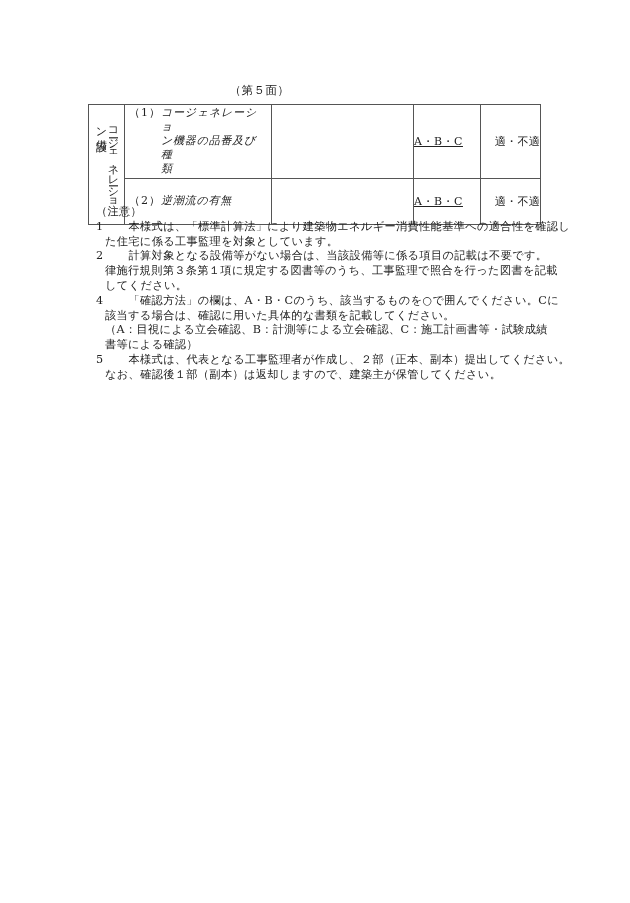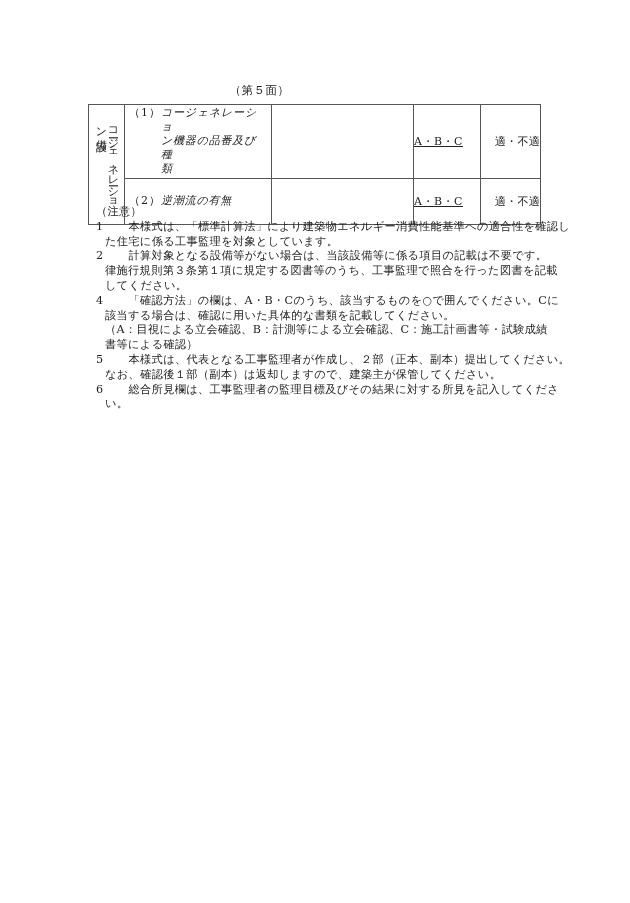--- a/index.html
+++ b/index.html
@@ -163,17 +163,13 @@
     <div class="note-line indent">該当する場合は、確認に用いた具体的な書類を記載してください。</div>
     <div class="note-line indent">（A：目視による立会確認、B：計測等による立会確認、C：施工計画書等・試験成績</div>
     <div class="note-line indent">書等による確認）</div>
   </div>
 
   <div>
     <div class="note-line"><span class="num">5</span>　<span>本様式は、代表となる工事監理者が作成し、２部（正本、副本）提出してください。</span></div>
     <div class="note-line indent">なお、確認後１部（副本）は返却しますので、建築主が保管してください。</div>
   </div>
 
-  <div>
-    <div class="note-line"><span class="num">6</span>　<span>総合所見欄は、工事監理者の監理目標及びその結果に対する所見を記入してくださ</span></div>
-    <div class="note-line indent">い。</div>
-  </div>
 </div>
 
 </body></html>

